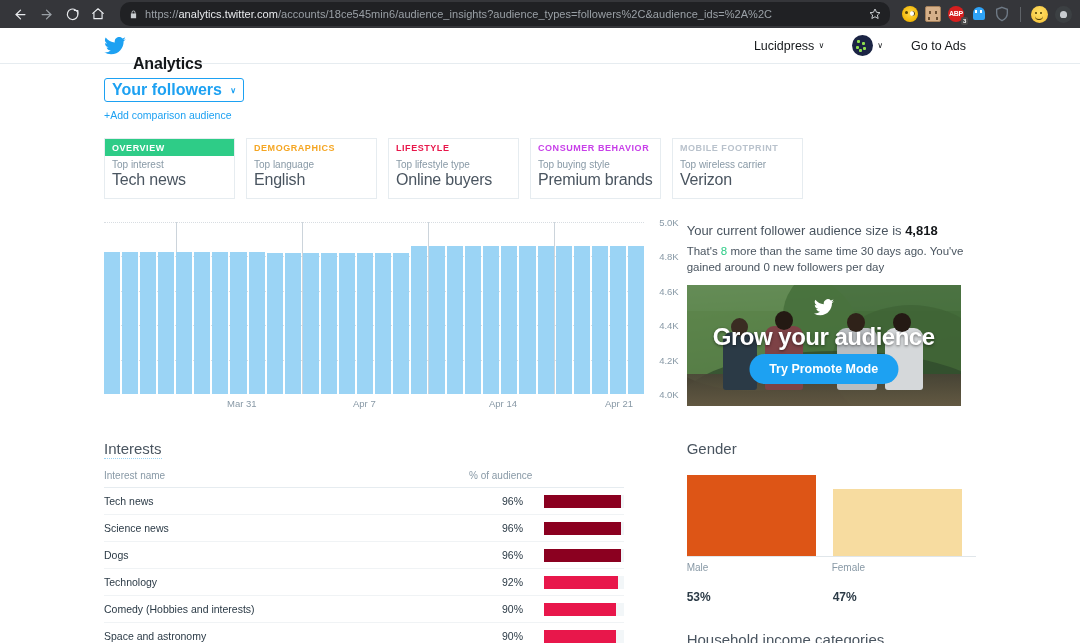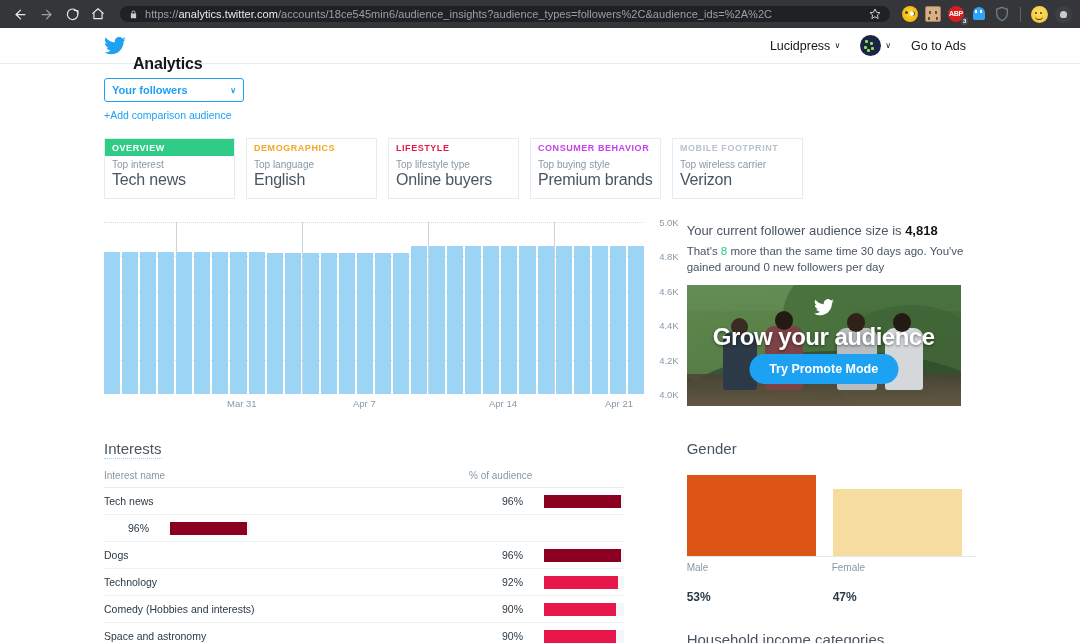--- a/index.html
+++ b/index.html
@@ -24,21 +24,21 @@
     width: 24px; height: 24px;
     display: flex; align-items: center; justify-content: center;
     color: #9aa0a6;
     border-radius: 50%;
     flex: 0 0 auto;
   }
   .nav-btn.enabled { color: #e8eaed; }
   .nav-btn svg { display: block; }
   .omnibox {
     flex: 1 1 auto;
-    height: 16px;
+    height: 24px;
     background: #202124;
     border-radius: 10px;
     margin: 0 6px 0 8px;
     display: flex;
     align-items: center;
     padding: 0 9px;
     gap: 7px;
     min-width: 0;
   }
   .lock-icon { flex: 0 0 auto; color: #c8ccd0; display: flex; }
@@ -130,21 +130,21 @@
     font-size: 12.5px; color: #14171a;
     padding: 0 10px; line-height:36px; height:36px;
     position:relative; white-space:nowrap;
   }
   .nav-link.active { color:#14171a; }
   .nav-link.active::after {
     content:""; position:absolute; left:6px; right:6px; bottom:0; height:2px; background:#1da1f2;
   }
   .nav-link .caret { font-size:8px; margin-left:3px; color:#14171a; }
   .header-right {
-    margin-left:auto; display:flex; align-items:center; gap:0; padding-right:104px;
+    margin-left:auto; display:flex; align-items:center; gap:8px; padding-right:104px;
   }
   .hr-item { font-size:12.5px; color:#14171a; padding:0 10px; display:flex; align-items:center; gap:4px; white-space:nowrap;}
   .acct-avatar {
     width:21px;height:21px;border-radius:50%;
     background:#1b2444; position:relative; flex:0 0 auto;
   }
   .acct-avatar::before{
     content:""; position:absolute; left:5px; top:5px; width:3px;height:3px;background:#8ee04e;border-radius:1px;
     box-shadow: 5px 2px 0 #8ee04e, -1px 6px 0 #8ee04e, 6px 7px 0 #8ee04e, 2px 9px 0 #8ee04e;
   }
@@ -154,21 +154,21 @@
   .page { background:#fff; padding: 0 0 0 0; }
   .container { width: 872px; margin: 0 auto; padding-left:0; }
 
   .audience-select {
     margin-top: 14px;
     width: 140px; height: 24px;
     border: 1px solid #1da1f2; border-radius: 3px;
     display:flex; align-items:center; justify-content:space-between;
     padding: 0 7px;
   }
-  .audience-select span { font-size:11px; font-weight:bold; color:#1da1f2; }
+  .audience-select span { font-size:16px; font-weight:bold; color:#1da1f2; }
   .audience-select .caret { font-size:8px; color:#1da1f2; }
   .add-comparison { display:block; margin-top:7px; font-size:10.5px; color:#1da1f2; }
 
   
   .cards { display:flex; margin-top:17px; gap:11px; }
   .card {
     width: 131px;
     border: 1px solid #e6ecf0;
     background:#fff;
     padding-bottom: 9px;
@@ -498,20 +498,21 @@
           </div>
           <div id="interest-rows">
               <div class="tbl-row">
                 <div class="c1">Tech news</div>
                 <div class="c2">96%</div>
                 <div class="c3">
                   <div class="fill" style="width: 96%; background: rgb(139, 0, 32);"></div>
                 </div>
               </div>
               <div class="tbl-row">
+                <div class="c1">Science news</div>
                 <div class="c2">96%</div>
                 <div class="c3">
                   <div class="fill" style="width: 96%; background: rgb(139, 0, 32);"></div>
                 </div>
               </div>
               <div class="tbl-row">
                 <div class="c1">Dogs</div>
                 <div class="c2">96%</div>
                 <div class="c3">
                   <div class="fill" style="width: 96%; background: rgb(139, 0, 32);"></div>

